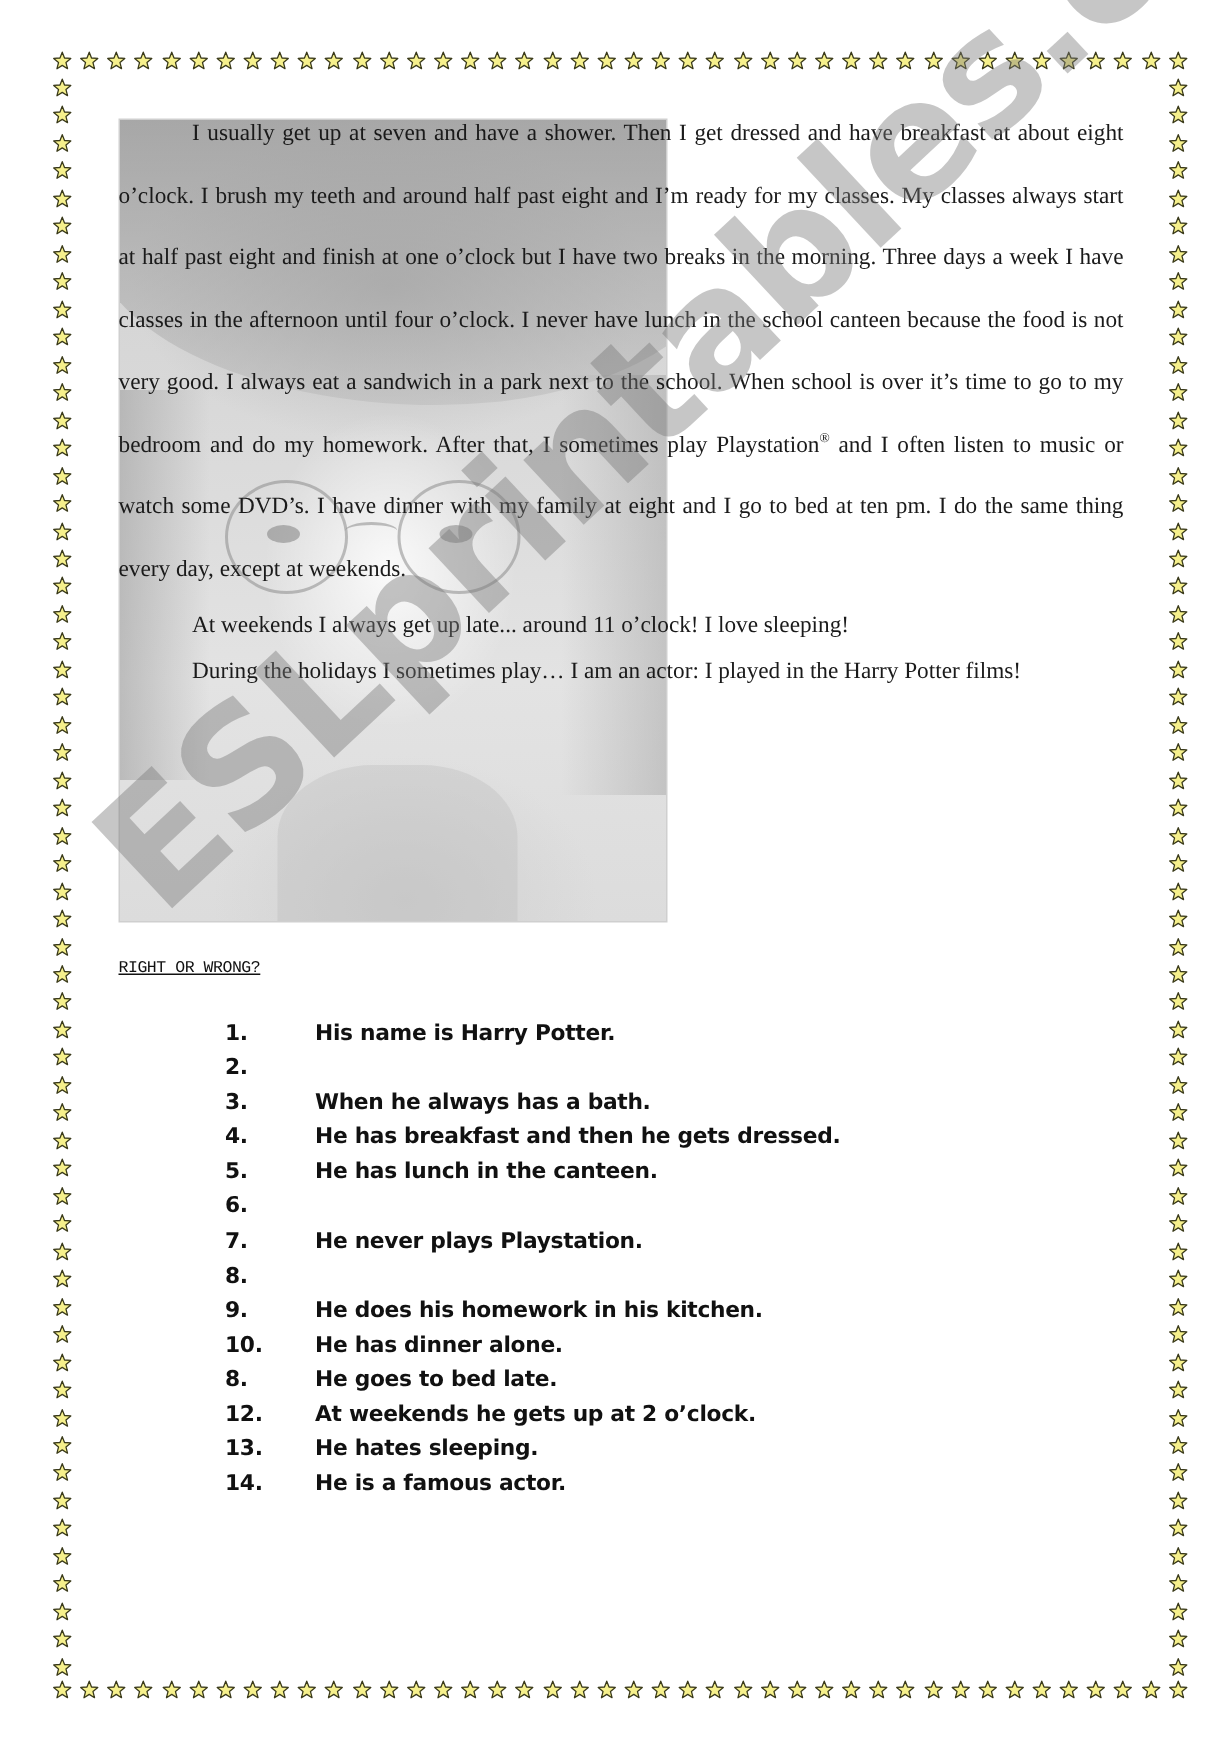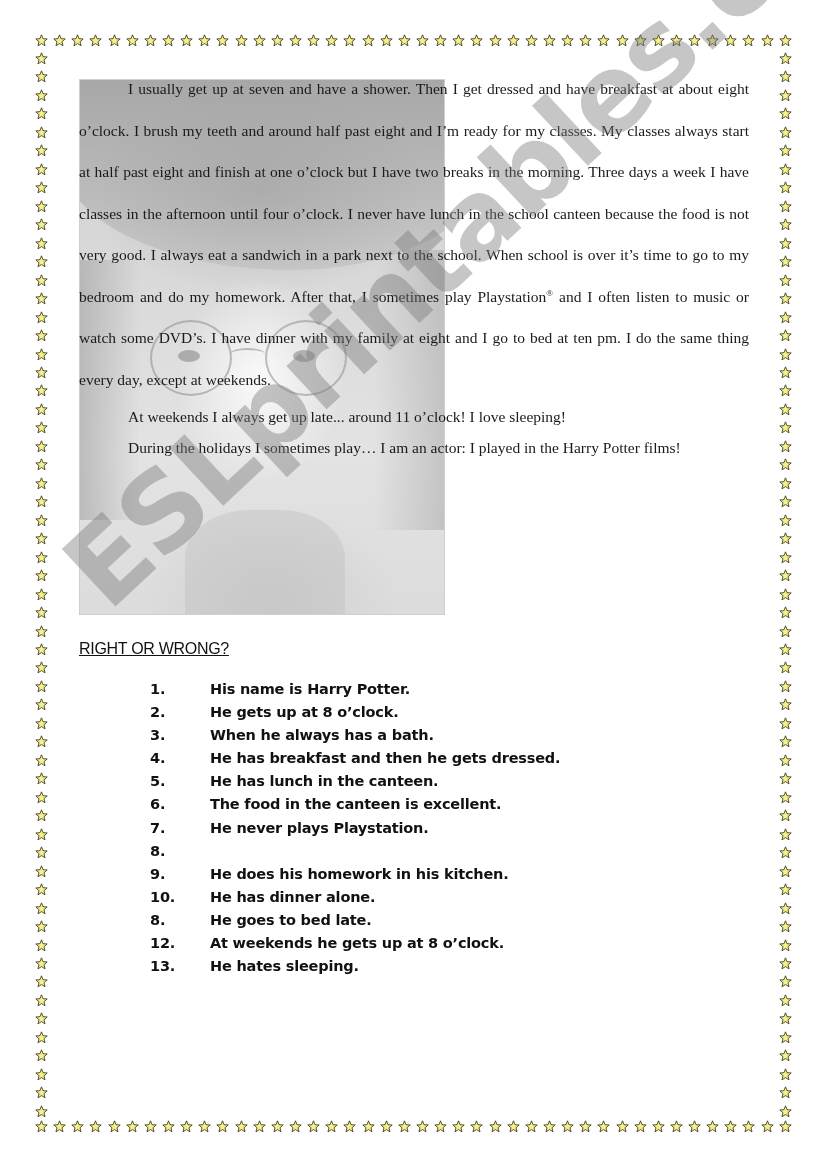--- a/index.html
+++ b/index.html
@@ -39,21 +39,21 @@
   
   .reading { position: absolute; left: 79px; top: 78px; width: 670px; font-family: "Liberation Serif", serif; font-size: 15.5px; color: #1a1a1a; }
   .reading p { margin: 0; text-align: justify; }
   .p-single { line-height: 21px; text-indent: 49px; }
   .p-double { line-height: 41.5px; text-indent: 49px; margin-top: -10px !important; }
   .p-after { margin-top: 1px !important; line-height: 31px; text-indent: 49px; }
   .p-last { line-height: 31px; text-indent: 49px; }
   .sup { font-size: 9px; vertical-align: super; line-height: 0; }
 
   
-  .exercise-title { position: absolute; left: 79px; top: 640px; font-family: Liberation Sans, sans-serif; font-size: 16px; text-decoration: underline; color: #111; letter-spacing: -0.3px; }
+  .exercise-title { position: absolute; left: 79px; top: 640px; font-family: Liberation Mono, monospace; font-size: 11px; text-decoration: underline; color: #111; letter-spacing: -0.3px; }
   .questions { position: absolute; left: 150px; top: 678px; margin: 0; padding: 0; list-style: none; font-family: "DejaVu Sans", sans-serif; font-weight: bold; font-size: 14.5px; color: #111; letter-spacing: -0.2px; }
   .questions li { height: 23.1px; line-height: 23.1px; display: flex; }
   .questions .num { width: 28px; display: inline-block; }
   .questions .txt { display: inline-block; margin-left: 32px; }
 
   
   .watermark {
     position: absolute; left: 40px; top: 540px; width: 900px;
     font-family: "DejaVu Sans", sans-serif; font-weight: bold; font-size: 108px; letter-spacing: -2px;
     color: rgba(120,120,120,0.42); transform-origin: 0 0; transform: rotate(-43deg);
@@ -691,37 +691,35 @@
 </div>
 
 <div class="exercise-title">RIGHT OR WRONG?</div>
 <ol class="questions" id="questions">
     <li>
       <span class="num">1.</span>
       <span class="txt">His name is Harry Potter.</span>
     </li>
     <li>
       <span class="num">2.</span>
-      <span class="txt">He gets up at 8 o’clock.</span>
     </li>
     <li>
       <span class="num">3.</span>
       <span class="txt">When he always has a bath.</span>
     </li>
     <li>
       <span class="num">4.</span>
       <span class="txt">He has breakfast and then he gets dressed.</span>
     </li>
     <li>
       <span class="num">5.</span>
       <span class="txt">He has lunch in the canteen.</span>
     </li>
     <li>
       <span class="num">6.</span>
-      <span class="txt">The food in the canteen is excellent.</span>
     </li>
     <li>
       <span class="num">7.</span>
       <span class="txt">He never plays Playstation.</span>
     </li>
     <li>
       <span class="num">8.</span>
     </li>
     <li>
       <span class="num">9.</span>
@@ -730,21 +728,25 @@
     <li>
       <span class="num">10.</span>
       <span class="txt">He has dinner alone.</span>
     </li>
     <li>
       <span class="num">8.</span>
       <span class="txt">He goes to bed late.</span>
     </li>
     <li>
       <span class="num">12.</span>
-      <span class="txt">At weekends he gets up at 8 o’clock.</span>
+      <span class="txt">At weekends he gets up at 2 o’clock.</span>
     </li>
     <li>
       <span class="num">13.</span>
       <span class="txt">He hates sleeping.</span>
     </li>
+    <li>
+      <span class="num">14.</span>
+      <span class="txt">He is a famous actor.</span>
+    </li>
   </ol>
 
 <div class="watermark">ESLprintables.com</div>
 
 </body></html>

